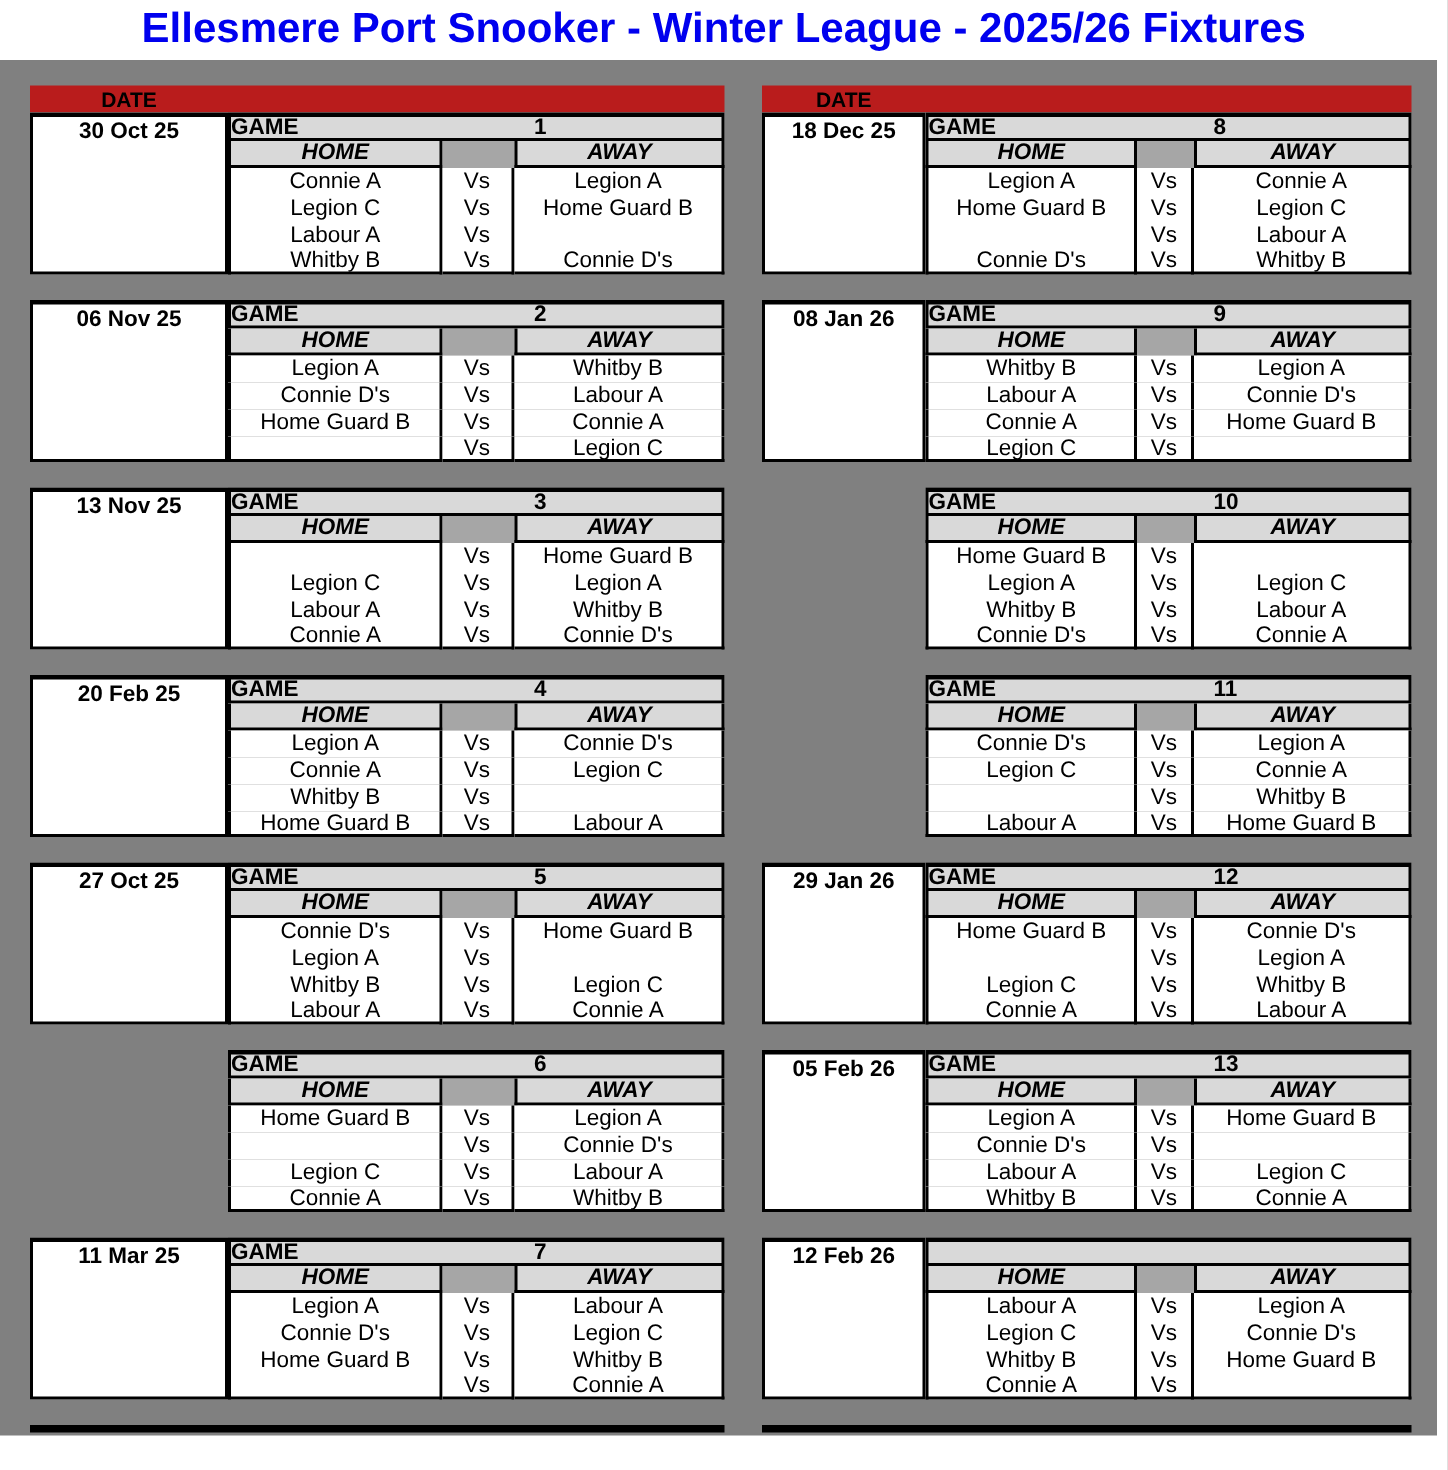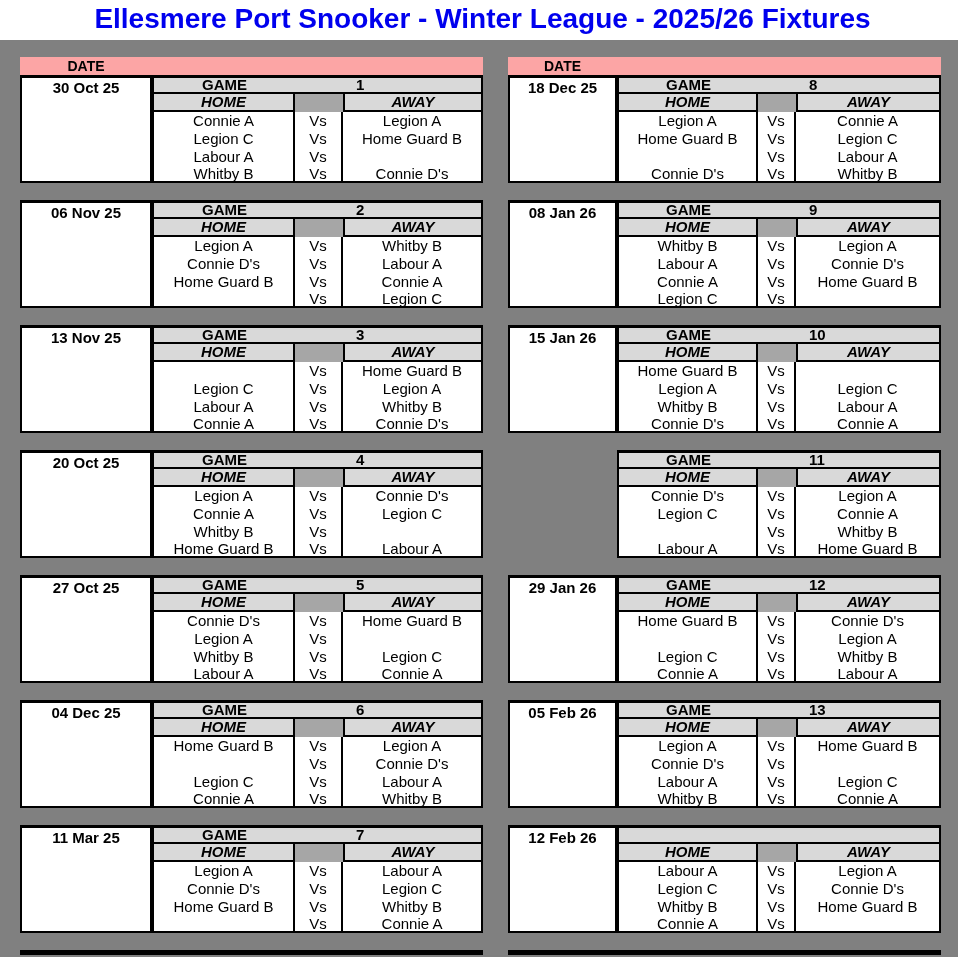--- a/index.html
+++ b/index.html
@@ -6,33 +6,33 @@
   .page{position:relative;width:965px;height:980px;background:#ffffff;overflow:hidden;
         font-family:"Liberation Sans",sans-serif;color:#000;}
   .title{position:absolute;top:3px;left:0;width:100%;text-align:center;
          font-size:28px;font-weight:bold;color:#0000EE;white-space:nowrap;}
   .gray-bg{position:absolute;left:0;top:40px;width:958px;height:917px;background:#808080;}
 
   .col{position:absolute;top:57px;}
   .col-left {left:20px;width:463px;--datew:132px;--homew:143px;--vsw:48px;--awayw:140px;--gc2:141px;}
   .col-right{left:508px;width:433px;--datew:109px;--homew:141px;--vsw:38px;--awayw:145px;--gc2:139px;}
 
-  .date-bar{height:18px;background:#fca5a5;display:grid;grid-template-columns:var(--datew) 1fr;}
+  .date-bar{height:18px;background:#b91c1c;display:grid;grid-template-columns:var(--datew) 1fr;}
   .date-bar span{font-size:14px;font-weight:bold;text-align:center;line-height:18px;}
 
   .block{display:grid;margin-bottom:17px;
          grid-template-columns:var(--datew) var(--homew) var(--vsw) var(--awayw);
          grid-template-rows:19px 18px 18px 18px 18px 17px;}
   .c-date{grid-column:1;grid-row:1/7;background:#fff;border:2px solid #000;border-top:3px solid #000;
           font-size:15px;font-weight:bold;text-align:center;padding-top:1px;line-height:17px;}
   .c-game{grid-column:2/5;grid-row:1;background:#D9D9D9;
           border-top:3px solid #000;border-left:2px solid #000;border-right:2px solid #000;border-bottom:2px solid #000;
           display:grid;grid-template-columns:var(--gc2) var(--vsw) 1fr;
           font-size:15px;font-weight:bold;line-height:14px;}
-  .g-label{grid-column:1;text-align:center;}
+  .g-label{grid-column:1;text-align:left;}
   .g-num{grid-column:3;text-align:left;padding-left:13px;}
   .c-hh,.c-ah{grid-row:2;background:#D9D9D9;font-size:15px;font-weight:bold;font-style:italic;
               text-align:center;line-height:16px;border-bottom:2px solid #000;}
   .c-hh{grid-column:2;border-left:2px solid #000;border-right:2px solid #000;}
   .c-mh{grid-column:3;grid-row:2;background:#A6A6A6;}
   .c-ah{grid-column:4;border-left:2px solid #000;border-right:2px solid #000;}
   .c-home,.c-vs,.c-away{background:#fff;font-size:15px;text-align:center;line-height:18px;white-space:nowrap;}
   .c-home{grid-column:2;border-left:2px solid #000;border-right:2px solid #000;}
   .c-vs{grid-column:3;border-right:2px solid #000;}
   .c-away{grid-column:4;border-right:2px solid #000;}
@@ -111,21 +111,21 @@
           <div class="c-vs" style="grid-row: 4;">Vs</div>
           <div class="c-away" style="grid-row: 4;">Legion A</div>
           <div class="c-home" style="grid-row: 5;">Labour A</div>
           <div class="c-vs" style="grid-row: 5;">Vs</div>
           <div class="c-away" style="grid-row: 5;">Whitby B</div>
           <div class="c-home last" style="grid-row: 6;">Connie A</div>
           <div class="c-vs last" style="grid-row: 6;">Vs</div>
           <div class="c-away last" style="grid-row: 6;">Connie D's</div>
         </div>
         <div class="block">
-          <div class="c-date">20 Oct 25</div>
+          <div class="c-date">20 Feb 25</div>
           <div class="c-game">
             <div class="g-label">GAME</div>
             <div class="g-num">4</div>
           </div>
           <div class="c-hh">HOME</div>
           <div class="c-mh"></div>
           <div class="c-ah">AWAY</div>
           <div class="c-home" style="grid-row: 3;">Legion A</div>
           <div class="c-vs" style="grid-row: 3;">Vs</div>
           <div class="c-away" style="grid-row: 3;">Connie D's</div>
@@ -155,21 +155,20 @@
           <div class="c-vs" style="grid-row: 4;">Vs</div>
           <div class="c-away" style="grid-row: 4;"></div>
           <div class="c-home" style="grid-row: 5;">Whitby B</div>
           <div class="c-vs" style="grid-row: 5;">Vs</div>
           <div class="c-away" style="grid-row: 5;">Legion C</div>
           <div class="c-home last" style="grid-row: 6;">Labour A</div>
           <div class="c-vs last" style="grid-row: 6;">Vs</div>
           <div class="c-away last" style="grid-row: 6;">Connie A</div>
         </div>
         <div class="block">
-          <div class="c-date">04 Dec 25</div>
           <div class="c-game">
             <div class="g-label">GAME</div>
             <div class="g-num">6</div>
           </div>
           <div class="c-hh">HOME</div>
           <div class="c-mh"></div>
           <div class="c-ah">AWAY</div>
           <div class="c-home" style="grid-row: 3;">Home Guard B</div>
           <div class="c-vs" style="grid-row: 3;">Vs</div>
           <div class="c-away" style="grid-row: 3;">Legion A</div>
@@ -252,21 +251,20 @@
           <div class="c-vs" style="grid-row: 4;">Vs</div>
           <div class="c-away" style="grid-row: 4;">Connie D's</div>
           <div class="c-home" style="grid-row: 5;">Connie A</div>
           <div class="c-vs" style="grid-row: 5;">Vs</div>
           <div class="c-away" style="grid-row: 5;">Home Guard B</div>
           <div class="c-home last" style="grid-row: 6;">Legion C</div>
           <div class="c-vs last" style="grid-row: 6;">Vs</div>
           <div class="c-away last" style="grid-row: 6;"></div>
         </div>
         <div class="block">
-          <div class="c-date">15 Jan 26</div>
           <div class="c-game">
             <div class="g-label">GAME</div>
             <div class="g-num">10</div>
           </div>
           <div class="c-hh">HOME</div>
           <div class="c-mh"></div>
           <div class="c-ah">AWAY</div>
           <div class="c-home" style="grid-row: 3;">Home Guard B</div>
           <div class="c-vs" style="grid-row: 3;">Vs</div>
           <div class="c-away" style="grid-row: 3;"></div>

